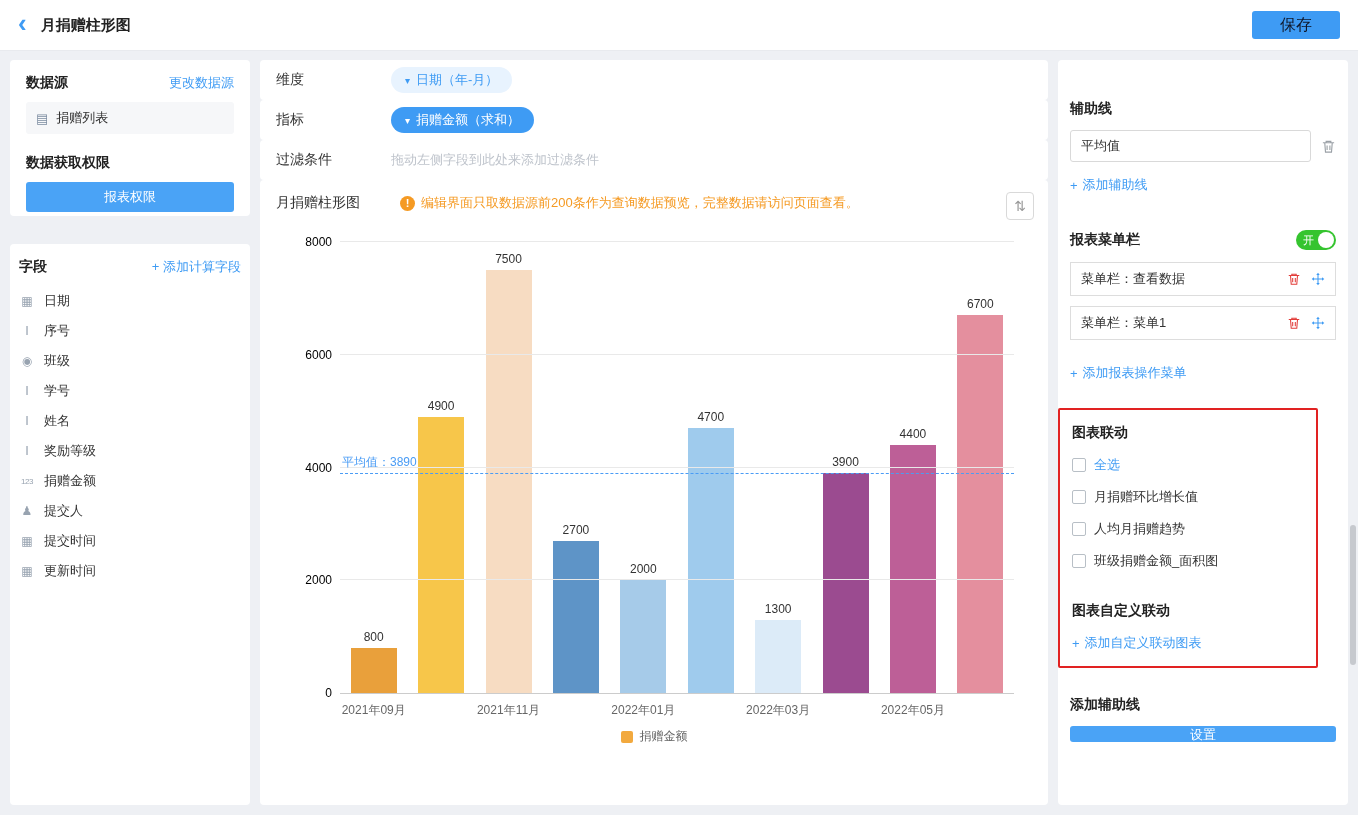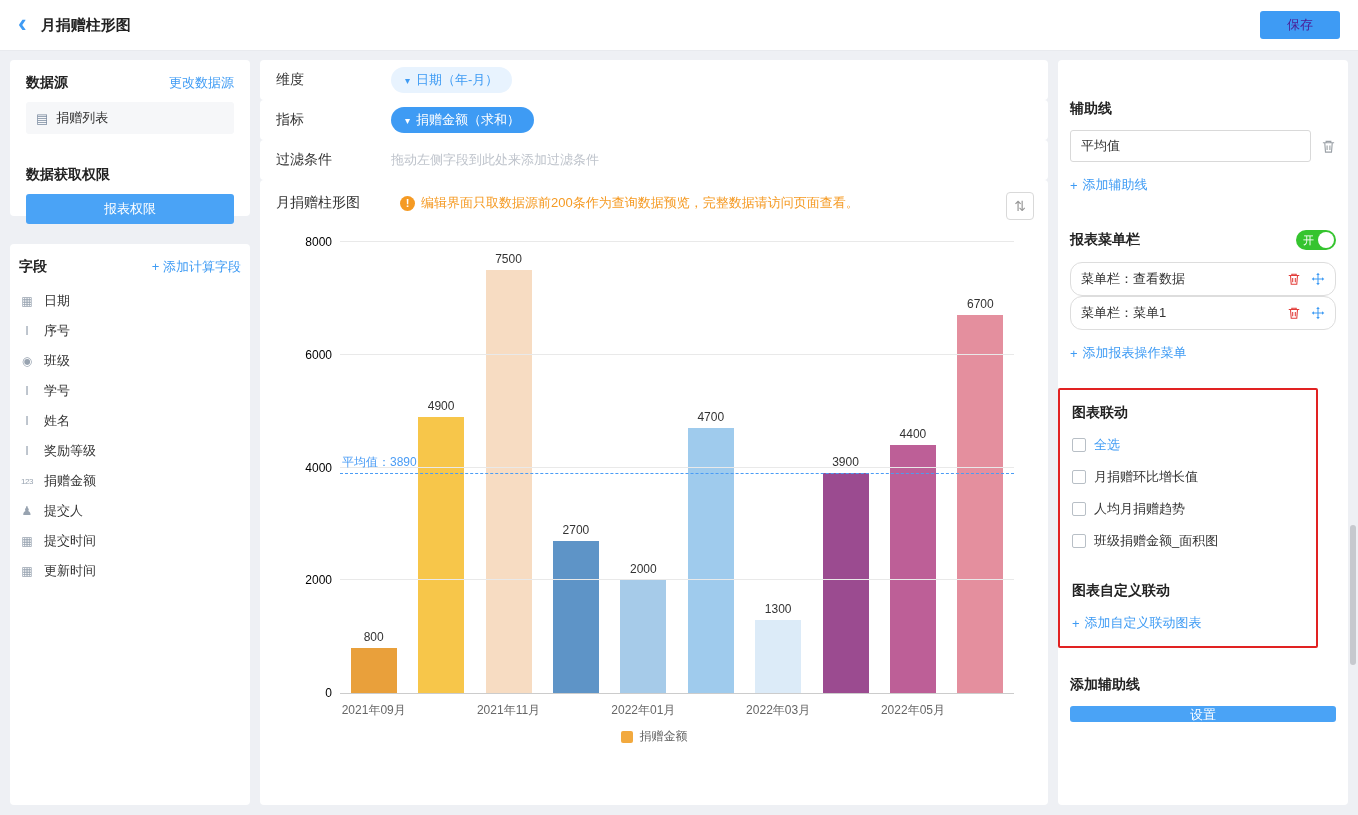--- a/index.html
+++ b/index.html
@@ -3,33 +3,33 @@
 <meta charset="utf-8">
 <style>
   *{box-sizing:border-box;margin:0;padding:0}
   html,body{width:1358px;height:815px}
   body{overflow:hidden;background:#eef0f4;font-family:"Liberation Sans","DejaVu Sans",sans-serif;font-size:13px;color:#333;position:relative}
   a{text-decoration:none}
   
   .hdr{position:absolute;top:0;left:0;right:0;height:50px;background:#fff;display:flex;align-items:center;padding:0 18px;box-shadow:0 1px 0 #e8eaee}
   .back{color:#3e9bf4;font-size:26px;line-height:1;margin-right:14px;cursor:pointer;font-weight:700;margin-top:-4px}
   .page-title{font-size:15px;font-weight:700;color:#222}
-  .save-btn{margin-left:auto;width:80px;height:28px;background:#3e9bf4;color:#4c1d95;border:none;border-radius:3px;font-size:13px;cursor:pointer}
+  .save-btn{margin-left:auto;width:88px;height:28px;background:#3e9bf4;color:#0f172a;border:none;border-radius:3px;font-size:16px;cursor:pointer}
   
   .main{position:absolute;top:60px;left:10px;right:10px;bottom:10px;display:flex;gap:10px}
   .card{background:#fff;border-radius:4px}
   .col-left{width:240px;display:flex;flex-direction:column;gap:28px}
   .card-ds{padding:14px 16px;height:156px}
   .card-fields{padding:14px 9px;flex:1}
   .row-between{display:flex;align-items:center;justify-content:space-between}
   .h{font-size:14px;font-weight:700;color:#222}
   .link{color:#3e9bf4;font-size:13px;cursor:pointer}
   .ds-item{margin-top:10px;background:#f6f7f9;border-radius:3px;padding:7px 10px;display:flex;align-items:center;gap:8px;cursor:pointer}
   .ds-icon{color:#7d8da1;font-size:13px}
-  .perm-head{margin-top:32px}
+  .perm-head{margin-top:20px}
   .btn-primary{display:block;width:100%;height:30px;background:#4aa3f6;color:#fff;border:none;border-radius:3px;font-size:13px;cursor:pointer;margin-top:10px}
   .field-list{margin-top:10px}
   .field-item{height:30px;display:flex;align-items:center;gap:9px;cursor:pointer;color:#333;font-size:13px}
   .f-icon{width:16px;text-align:center;color:#98a3b0;font-size:12px;flex:none}
   .f-num{font-size:8px;letter-spacing:-.5px}
   
   .col-mid{flex:1;display:flex;flex-direction:column;gap:0;min-width:0}
   .cfg-row{height:40px;background:#fff;border-radius:4px;display:flex;align-items:center;padding:0 16px;flex:none}
   .cfg-label{width:115px;font-size:14px;color:#333;flex:none}
   .tag{display:inline-flex;align-items:center;gap:6px;height:26px;padding:0 14px;border-radius:14px;font-size:13px;cursor:pointer}
@@ -63,21 +63,21 @@
   .icon-btn{display:inline-flex;cursor:pointer;align-items:center}
   .icon-gray{color:#9aa0a6}
   .icon-red{color:#e23c39}
   .icon-blue{color:#3e9bf4}
   .add{display:inline-flex;gap:5px;margin-top:14px;font-size:13px;align-items:center}
   .sec-menu{margin-top:36px}
   .toggle{width:40px;height:20px;background:#35c42f;border-radius:10px;position:relative;display:inline-flex;align-items:center;cursor:pointer;flex:none}
   .toggle-text{color:#fff;font-size:11px;margin-left:7px}
   .knob{position:absolute;right:2px;top:2px;width:16px;height:16px;background:#fff;border-radius:50%}
   .menu-items{margin-top:12px}
-  .menu-item{height:34px;border:1px solid #ddd;border-radius:12px;display:flex;align-items:center;justify-content:space-between;padding:0 10px;margin-bottom:0;background:#fff}
+  .menu-item{height:34px;border:1px solid #ddd;border-radius:0;display:flex;align-items:center;justify-content:space-between;padding:0 10px;margin-bottom:10px;background:#fff}
   .mi-icons{display:flex;gap:10px;align-items:center}
   .red-box{margin:26px 0 0 -12px;width:260px;border:2px solid #e12222;padding:14px 12px;border-radius:2px}
   .check-row{display:flex;align-items:center;gap:8px;margin-top:14px;cursor:pointer}
   .checkbox{width:14px;height:14px;border:1px solid #b8bfc6;border-radius:2px;background:#fff;flex:none}
   .check-label{font-size:13px;color:#333}
   .blue{color:#3e9bf4}
   .mt-lg{margin-top:32px}
   .sec-adv{margin-top:28px}
   .btn-settings{height:16px;margin-top:12px}
   .scroll-thumb{position:absolute;right:2px;top:525px;width:6px;height:140px;background:#c6c9ce;border-radius:3px;cursor:grab}

